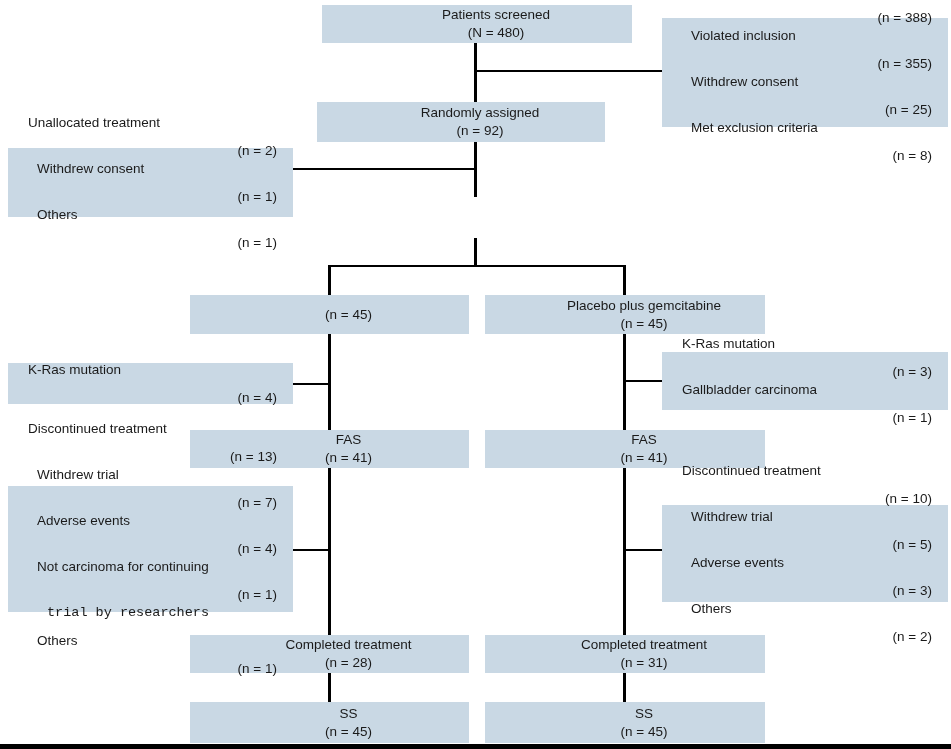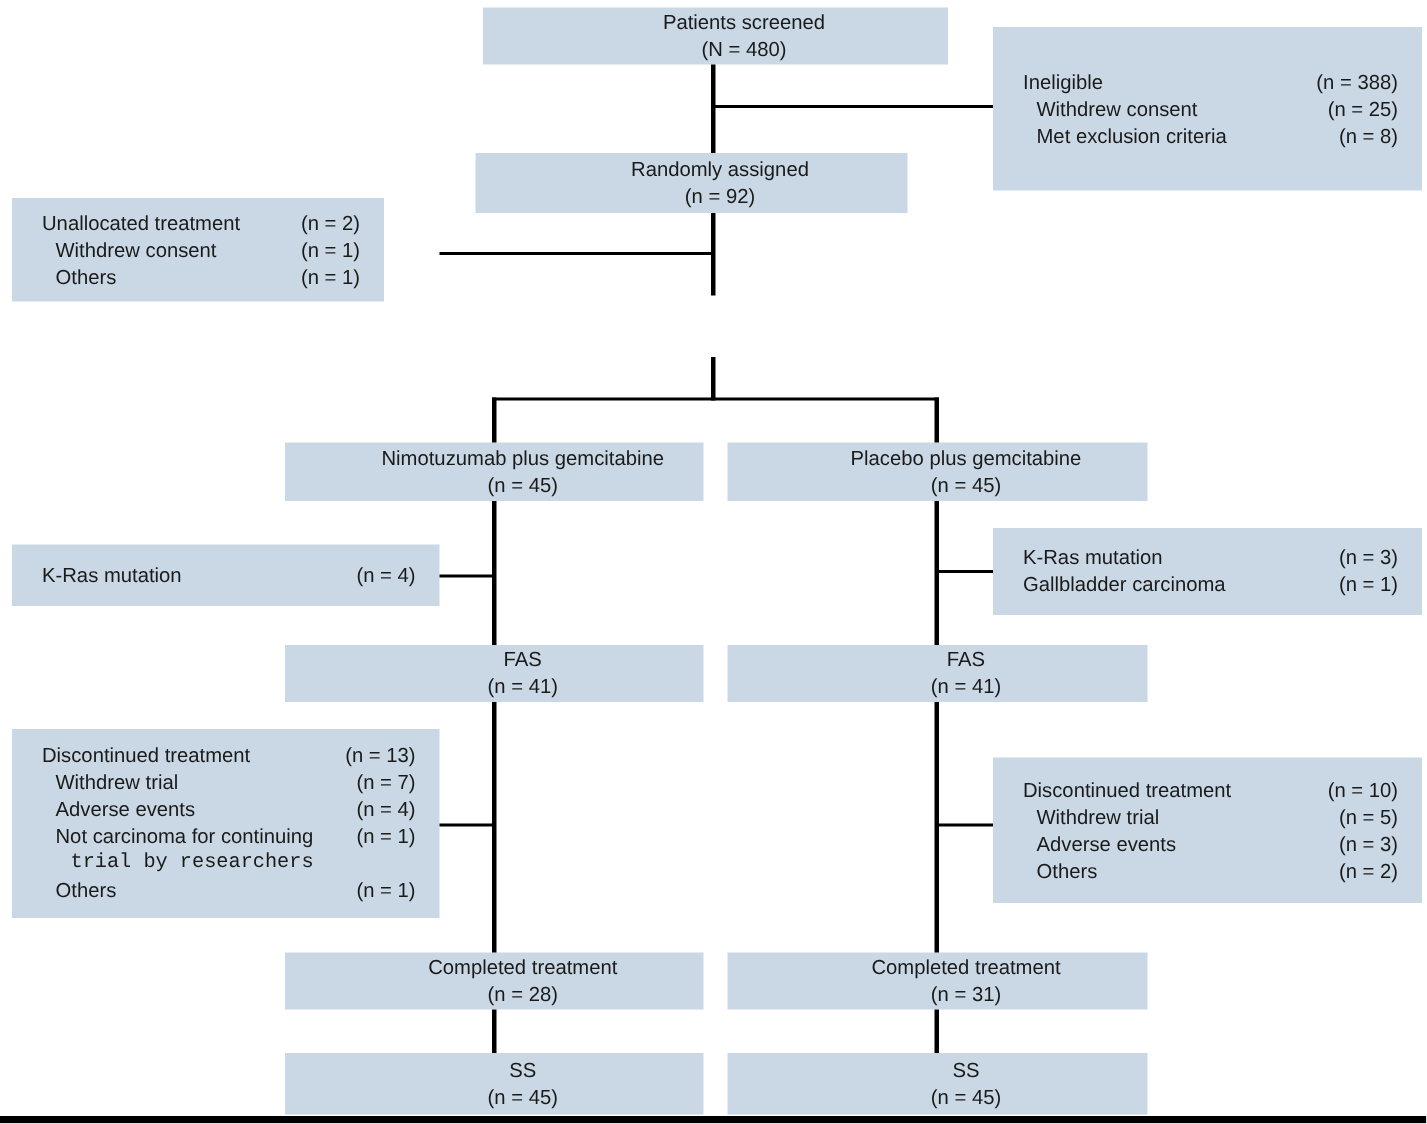--- a/index.html
+++ b/index.html
@@ -10,21 +10,21 @@
   }
   .box{
     position:absolute;background:var(--fill,#c9d8e4);
     box-sizing:border-box;
     padding-left:38px;
   }
   .cbox{display:flex;flex-direction:column;justify-content:center;align-items:center;text-align:center;line-height:18px;}
   .sbox{display:flex;flex-direction:column;justify-content:center;padding:4px 16px 4px 20px;line-height:18px;}
   .row{display:flex;justify-content:space-between;}
   .lbl{white-space:nowrap;}
-  .val{white-space:nowrap;text-align:left;}
+  .val{white-space:nowrap;text-align:left;margin-top:28px;}
   .ind1{padding-left:9px;}
   .ind2{padding-left:19px;font-family:Liberation Mono, monospace;}
   .hline,.vline,.bar{position:absolute;background:var(--line,#000);}
   .hline{height:2px;}
   .vline{width:3px;}
 </style>
 </head>
 <body>
 
 <div class="stage" style="--fill: #c9d8e4; --line: #000000; --text: #1a1a1a;">
@@ -34,21 +34,20 @@
     <div>(N = 480)</div>
   </div>
 
   <div class="box cbox" style="left:317px;top:102px;width:288px;height:40px">
     <div>Randomly assigned</div>
     <div>(n = 92)</div>
   </div>
 
 
   <div class="box cbox" style="left:190px;top:295px;width:279px;height:39px">
-    <div>Nimotuzumab plus gemcitabine</div>
     <div>(n = 45)</div>
   </div>
 
   <div class="box cbox" style="left:485px;top:295px;width:280px;height:39px">
     <div>Placebo plus gemcitabine</div>
     <div>(n = 45)</div>
   </div>
 
   <div class="box cbox" style="left:190px;top:430px;width:279px;height:38px">
     <div>FAS</div>
@@ -79,20 +78,24 @@
     <div>SS</div>
     <div>(n = 45)</div>
   </div>
 
   <div class="box sbox" style="left:662px;top:18px;width:286px;height:109px">
     <div class="row">
       <span class="lbl">Ineligible</span>
       <span class="val">(n = 388)</span>
     </div>
     <div class="row">
+      <span class="lbl ind1">Violated inclusion</span>
+      <span class="val">(n = 355)</span>
+    </div>
+    <div class="row">
       <span class="lbl ind1">Withdrew consent</span>
       <span class="val">(n = 25)</span>
     </div>
     <div class="row">
       <span class="lbl ind1">Met exclusion criteria</span>
       <span class="val">(n = 8)</span>
     </div>
   </div>
 
   <div class="box sbox" style="left:662px;top:352px;width:286px;height:58px">
@@ -118,21 +121,21 @@
     <div class="row">
       <span class="lbl ind1">Adverse events</span>
       <span class="val">(n = 3)</span>
     </div>
     <div class="row">
       <span class="lbl ind1">Others</span>
       <span class="val">(n = 2)</span>
     </div>
   </div>
 
-  <div class="box sbox" style="left:8px;top:132px;width:248px;height:69px">
+  <div class="box sbox" style="left:8px;top:148px;width:285px;height:69px">
     <div class="row">
       <span class="lbl">Unallocated treatment</span>
       <span class="val">(n = 2)</span>
     </div>
     <div class="row">
       <span class="lbl ind1">Withdrew consent</span>
       <span class="val">(n = 1)</span>
     </div>
     <div class="row">
       <span class="lbl ind1">Others</span>

